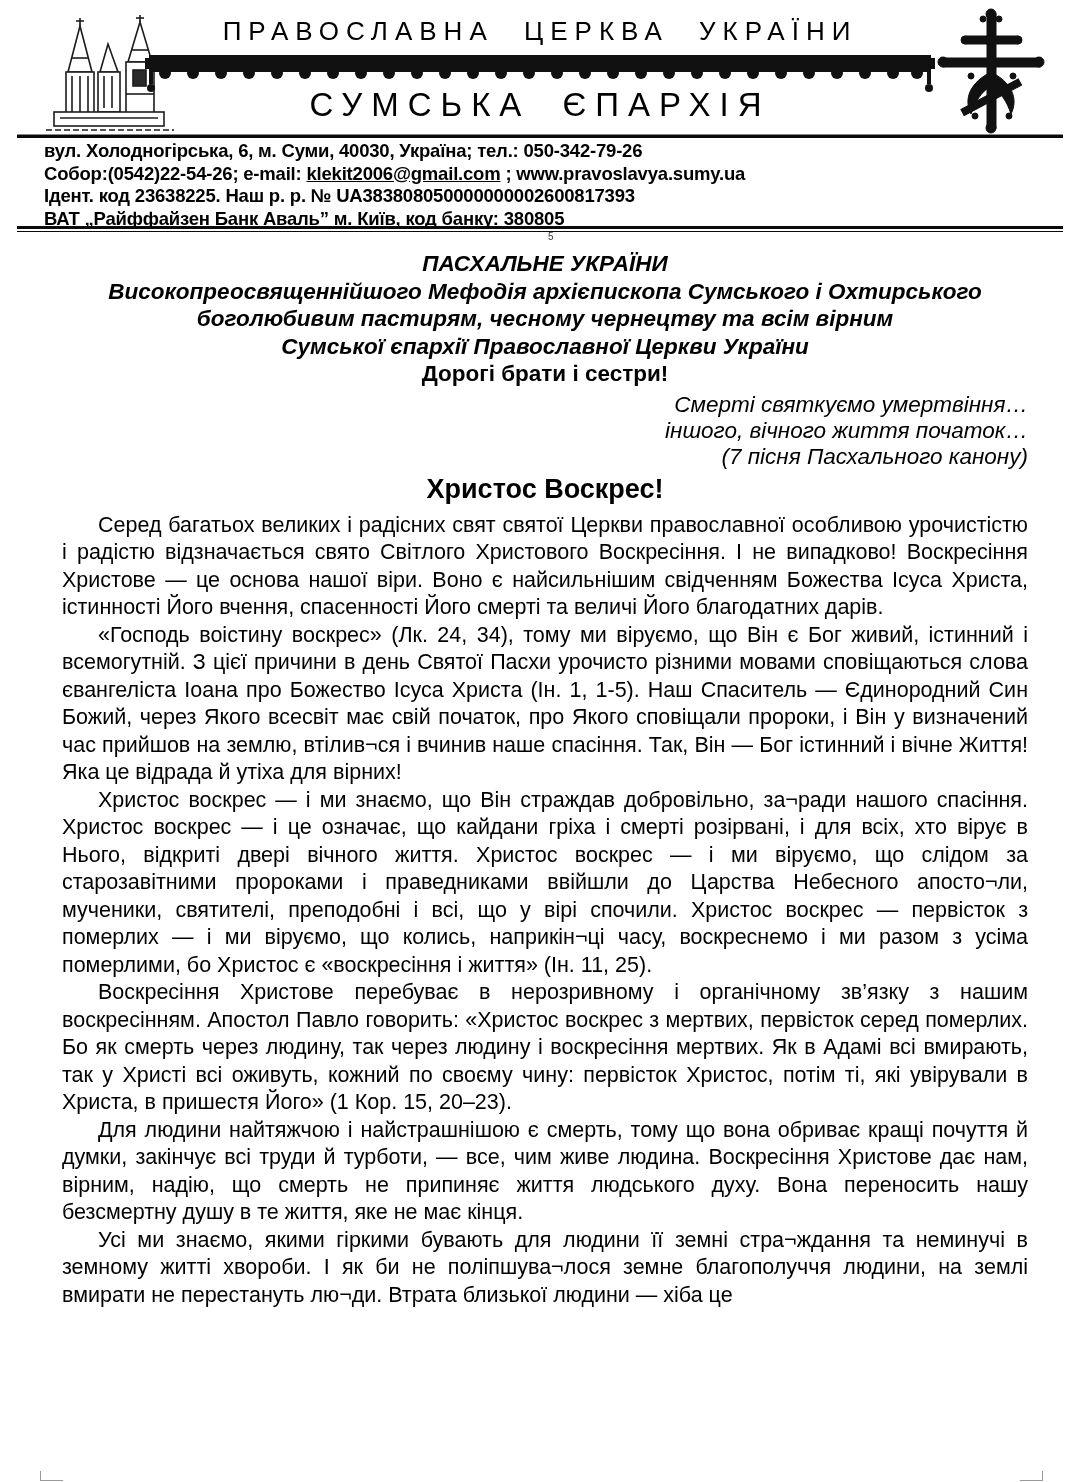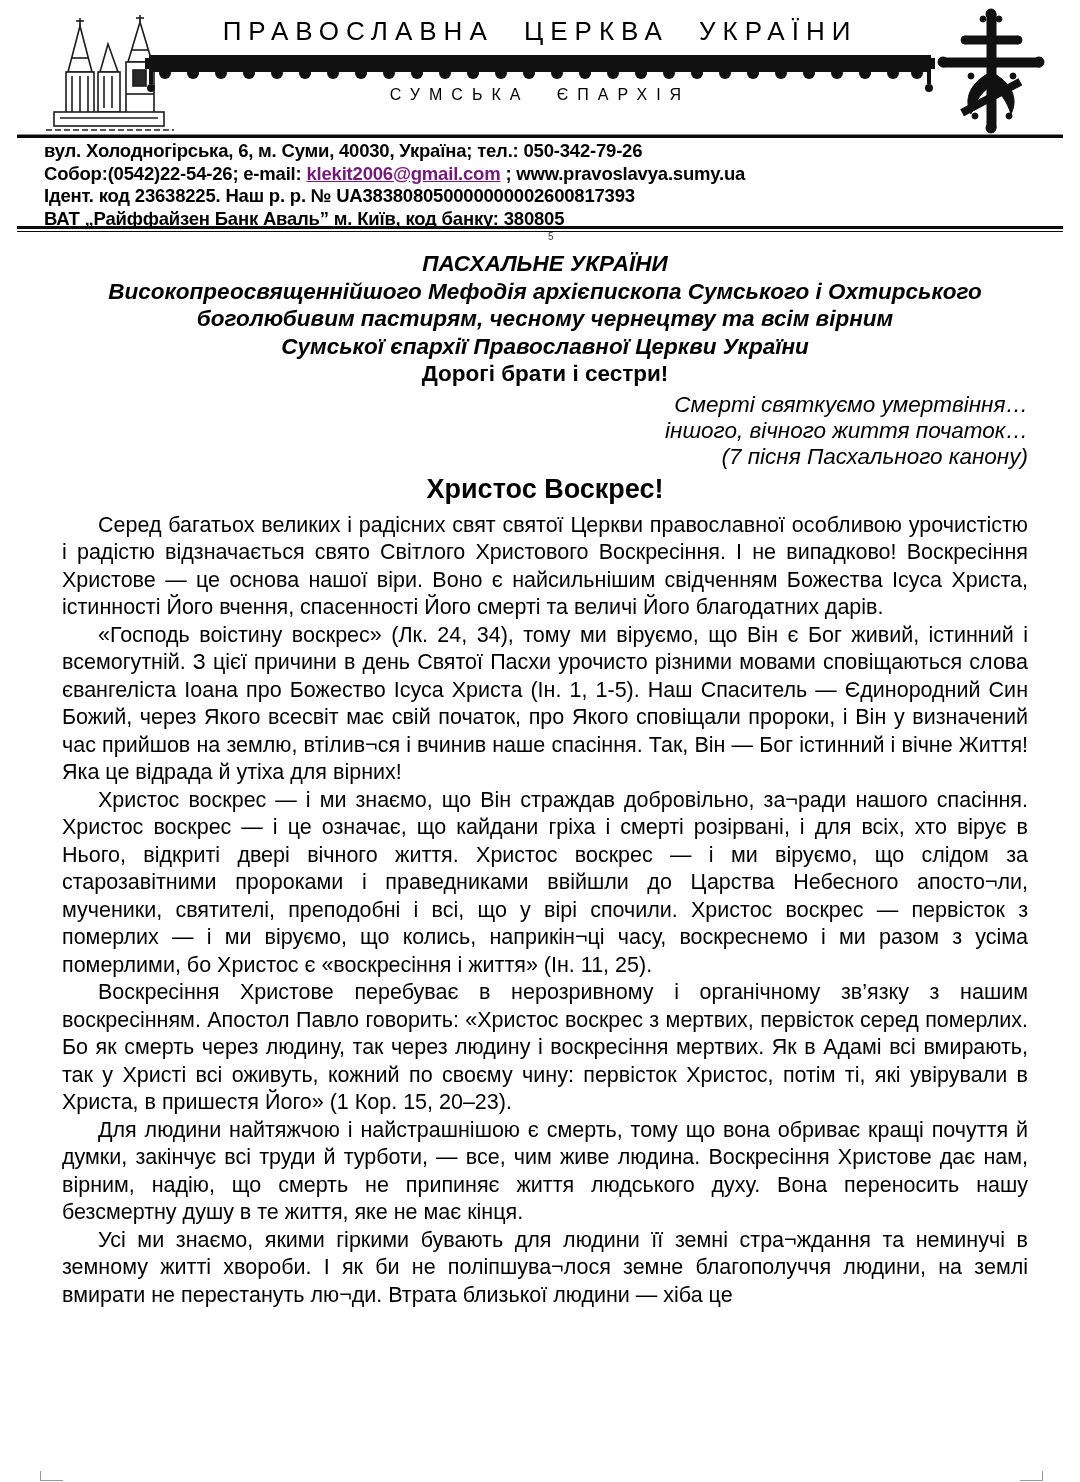--- a/index.html
+++ b/index.html
@@ -12,40 +12,40 @@
   .masthead{position:absolute;left:0;top:0;width:1080px;height:137px;}
   .church-art{position:absolute;left:42px;top:14px;}
   .cross-art{position:absolute;left:925px;top:6px;}
   .org-name{
     position:absolute;left:150px;top:16px;width:780px;text-align:center;
     font-size:26px;letter-spacing:7px;word-spacing:16px;font-weight:400;
   }
   .ornament{position:absolute;left:143px;top:52px;}
   .eparchy-name{
     position:absolute;left:150px;top:86px;width:780px;text-align:center;
-    font-size:16px;letter-spacing:9px;word-spacing:14px;font-weight:400;
+    font-size:33px;letter-spacing:9px;word-spacing:14px;font-weight:400;
   }
   
   .rule-top{
     position:absolute;left:17px;top:134px;width:1046px;height:0;
     border-top:1px solid #8a8a8a;border-bottom:3px solid #0a0a0a;
   }
   .rule-double{
     position:absolute;left:17px;top:226px;width:1046px;height:2px;
     border-top:3px solid #0a0a0a;border-bottom:1px solid #0a0a0a;
   }
   .page-mark{
     position:absolute;left:548px;top:231px;font-size:10px;color:#3a3a3a;
   }
   
   .contact{
     position:absolute;left:44px;top:140px;width:1000px;text-align:left;
     font-size:18.5px;font-weight:700;line-height:22.5px;letter-spacing:-0.2px;
   }
-  .contact a.email-link{color:#701a75;}
+  .contact a.email-link{color:#000000;}
   
   .content{position:absolute;left:62px;top:250px;width:966px;}
   .h-line{
     text-align:center;font-weight:700;font-style:italic;
     font-size:22.5px;line-height:27.5px;
   }
   .h-line.upright{font-style:normal;}
   .epigraph{margin-top:4px;}
   .e-line{
     text-align:right;font-style:italic;font-size:22.5px;line-height:26px;

